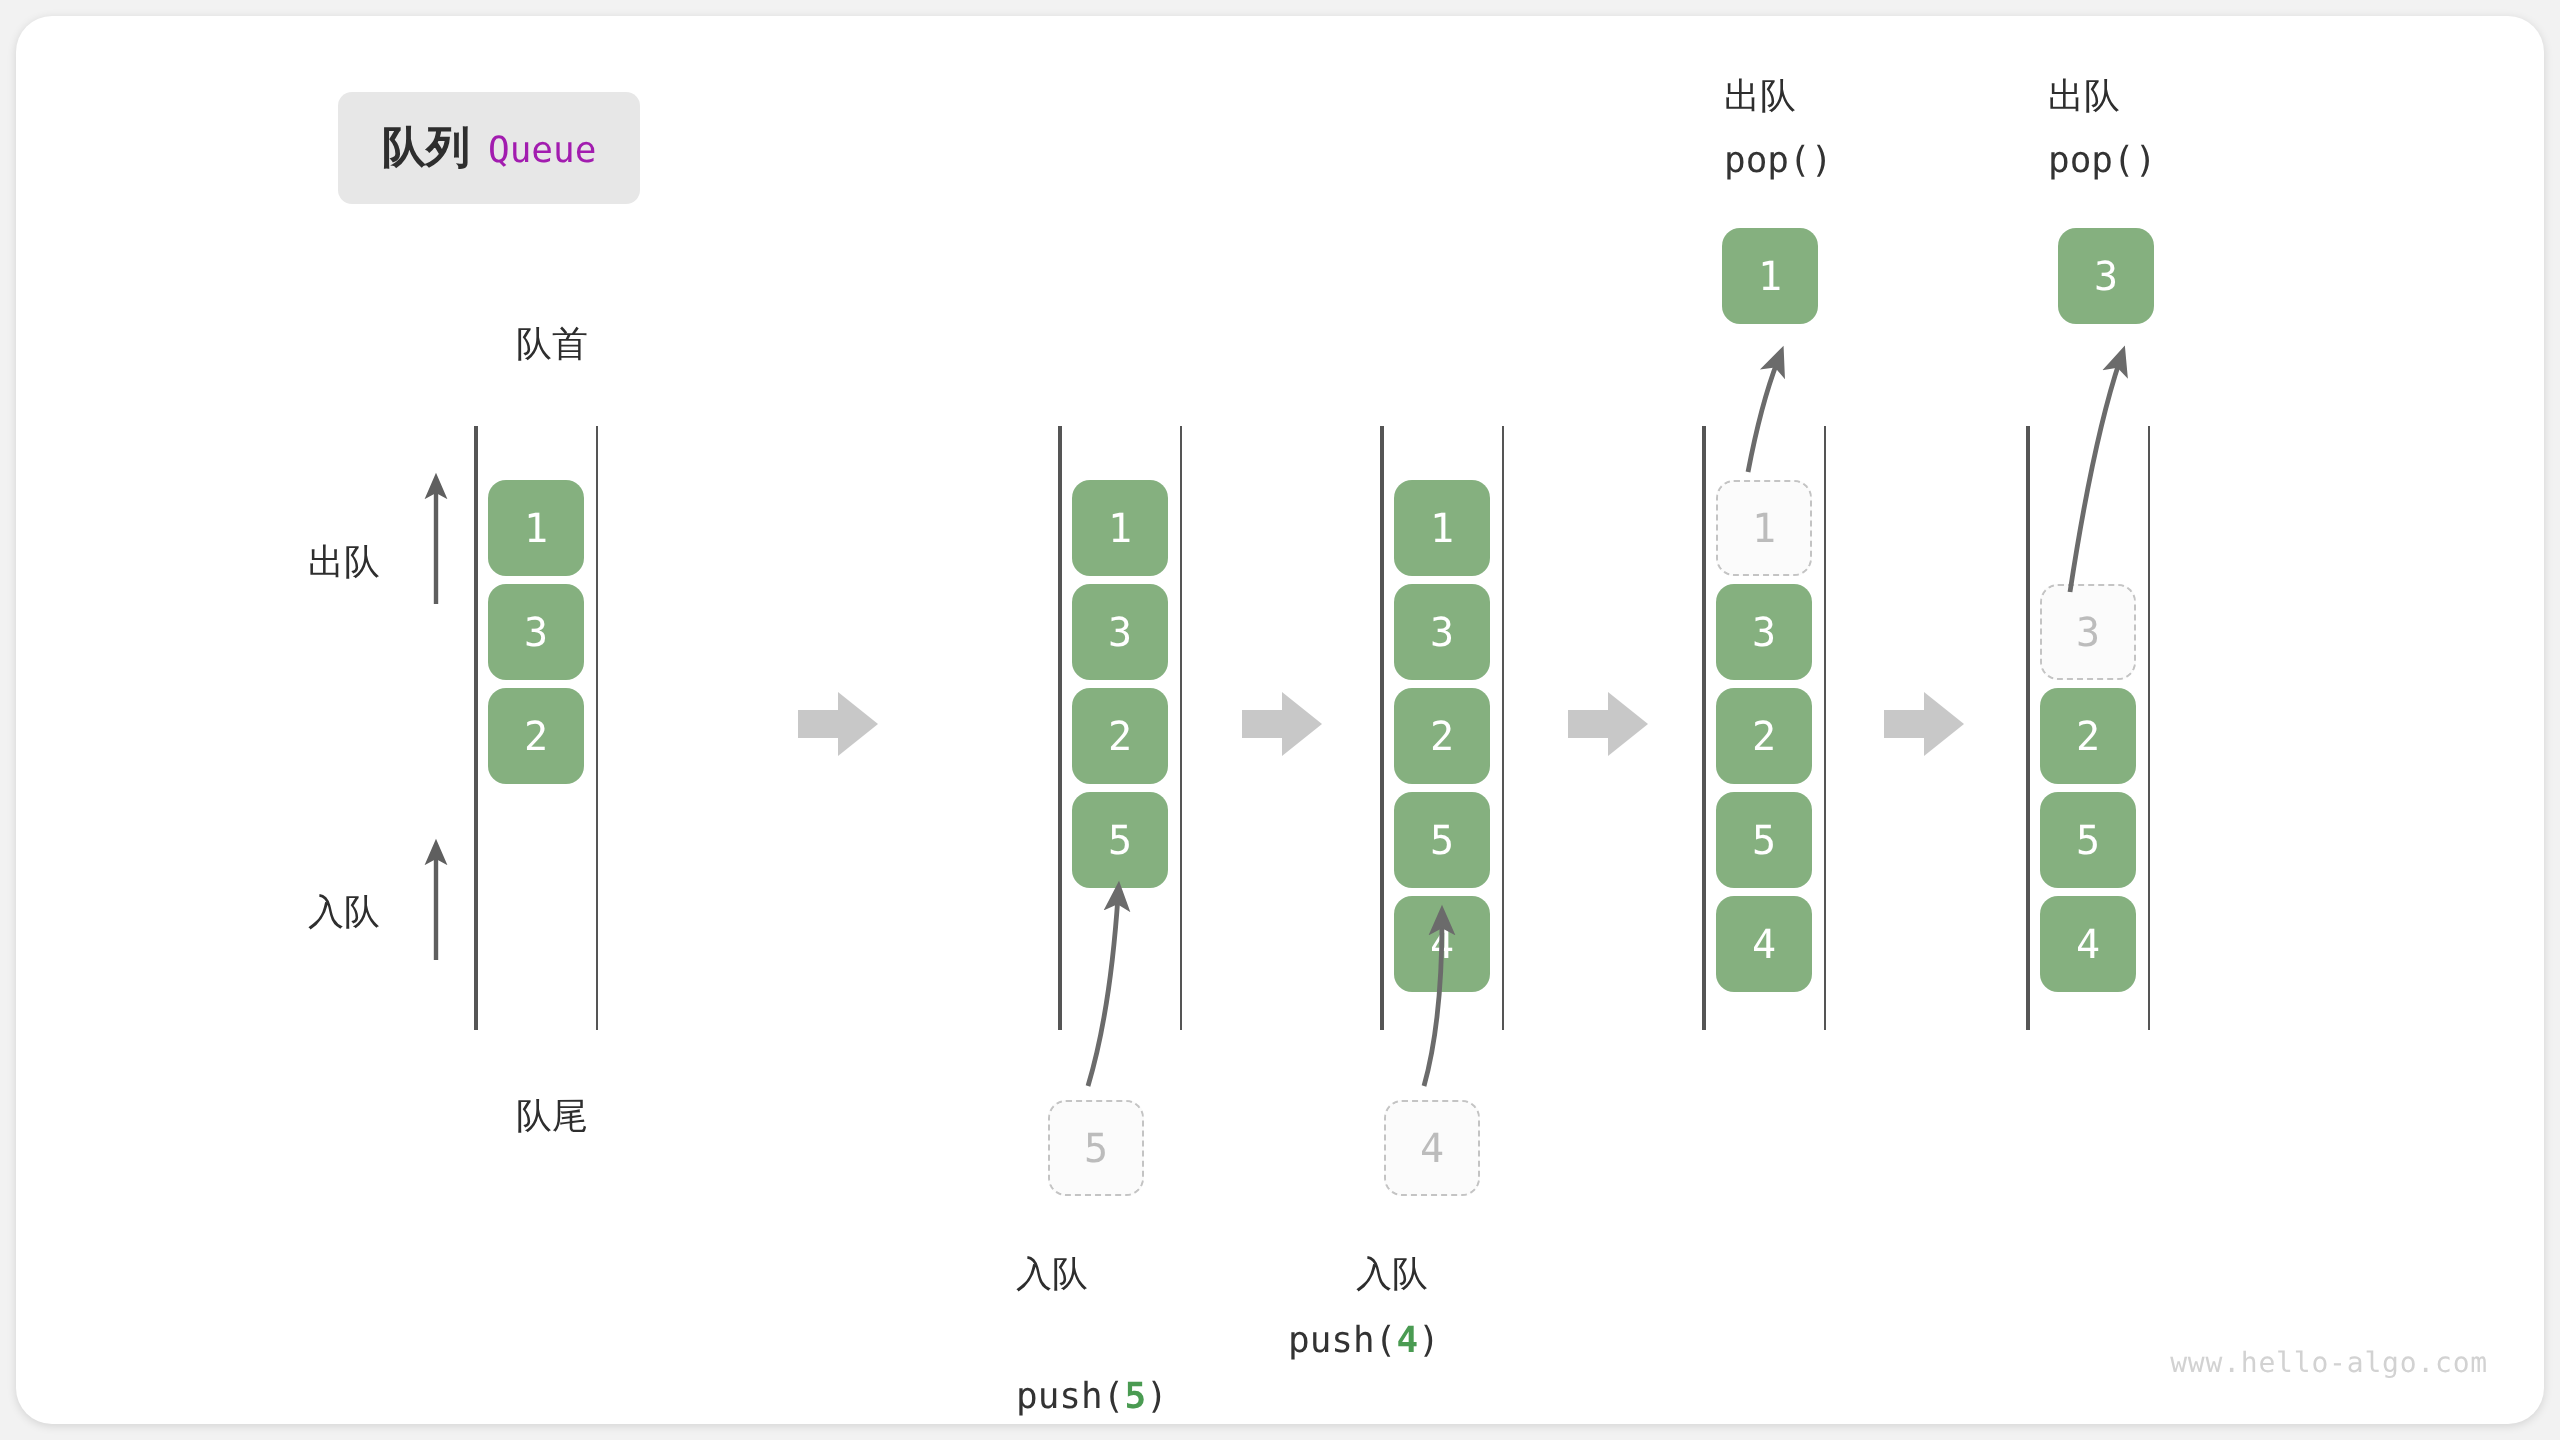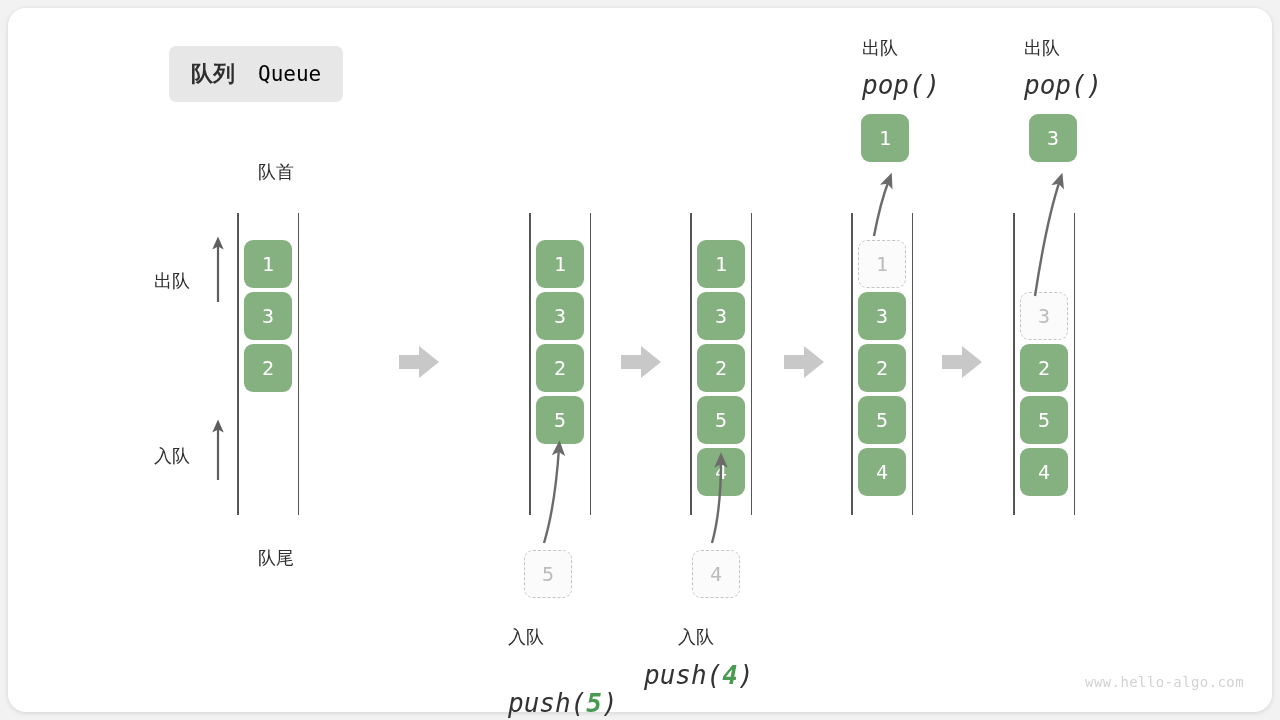--- a/index.html
+++ b/index.html
@@ -18,30 +18,30 @@
   }
   .stage{position:absolute;left:0;top:0;width:1264px;height:704px;}
 
   
   .title-badge{
     position:absolute;
     left:161px;top:38px;
     padding:13px 22px;
     background:#e7e7e7;
     border-radius:7px;
-    display:flex;align-items:baseline;gap:23px;
+    display:flex;align-items:baseline;gap:9px;
     white-space:nowrap;
   }
   .title-cn{font-size:22px;font-weight:bold;color:#2e2e2e;}
-  .title-en{font-size:21px;color:#000000;font-family:"DejaVu Sans Mono","Liberation Mono",monospace;}
+  .title-en{font-size:18px;color:#a21caf;font-family:"DejaVu Sans Mono","Liberation Mono",monospace;}
 
   
   .lbl{position:absolute;white-space:nowrap;}
   .lbl-cn{font-size:18px;font-weight:normal;color:#2e2e2e;}
-  .lbl-mono{font-size:26px;color:#333333;font-family:"DejaVu Sans Mono","Liberation Mono",monospace;font-style:italic;}
+  .lbl-mono{font-size:18px;color:#333333;font-family:"DejaVu Sans Mono","Liberation Mono",monospace;}
   .center-x{transform:translateX(-50%);text-align:center;}
 
   
   .col{position:absolute;top:205px;height:302px;}
   .rail{position:absolute;top:0;width:1.5px;height:302px;background:#555555;}
   .rail-l{left:0;}
   .rail-r{right:0;}
 
   .slot{position:absolute;left:50%;transform:translateX(-50%);
         width:48px;height:48px;border-radius:9px;

